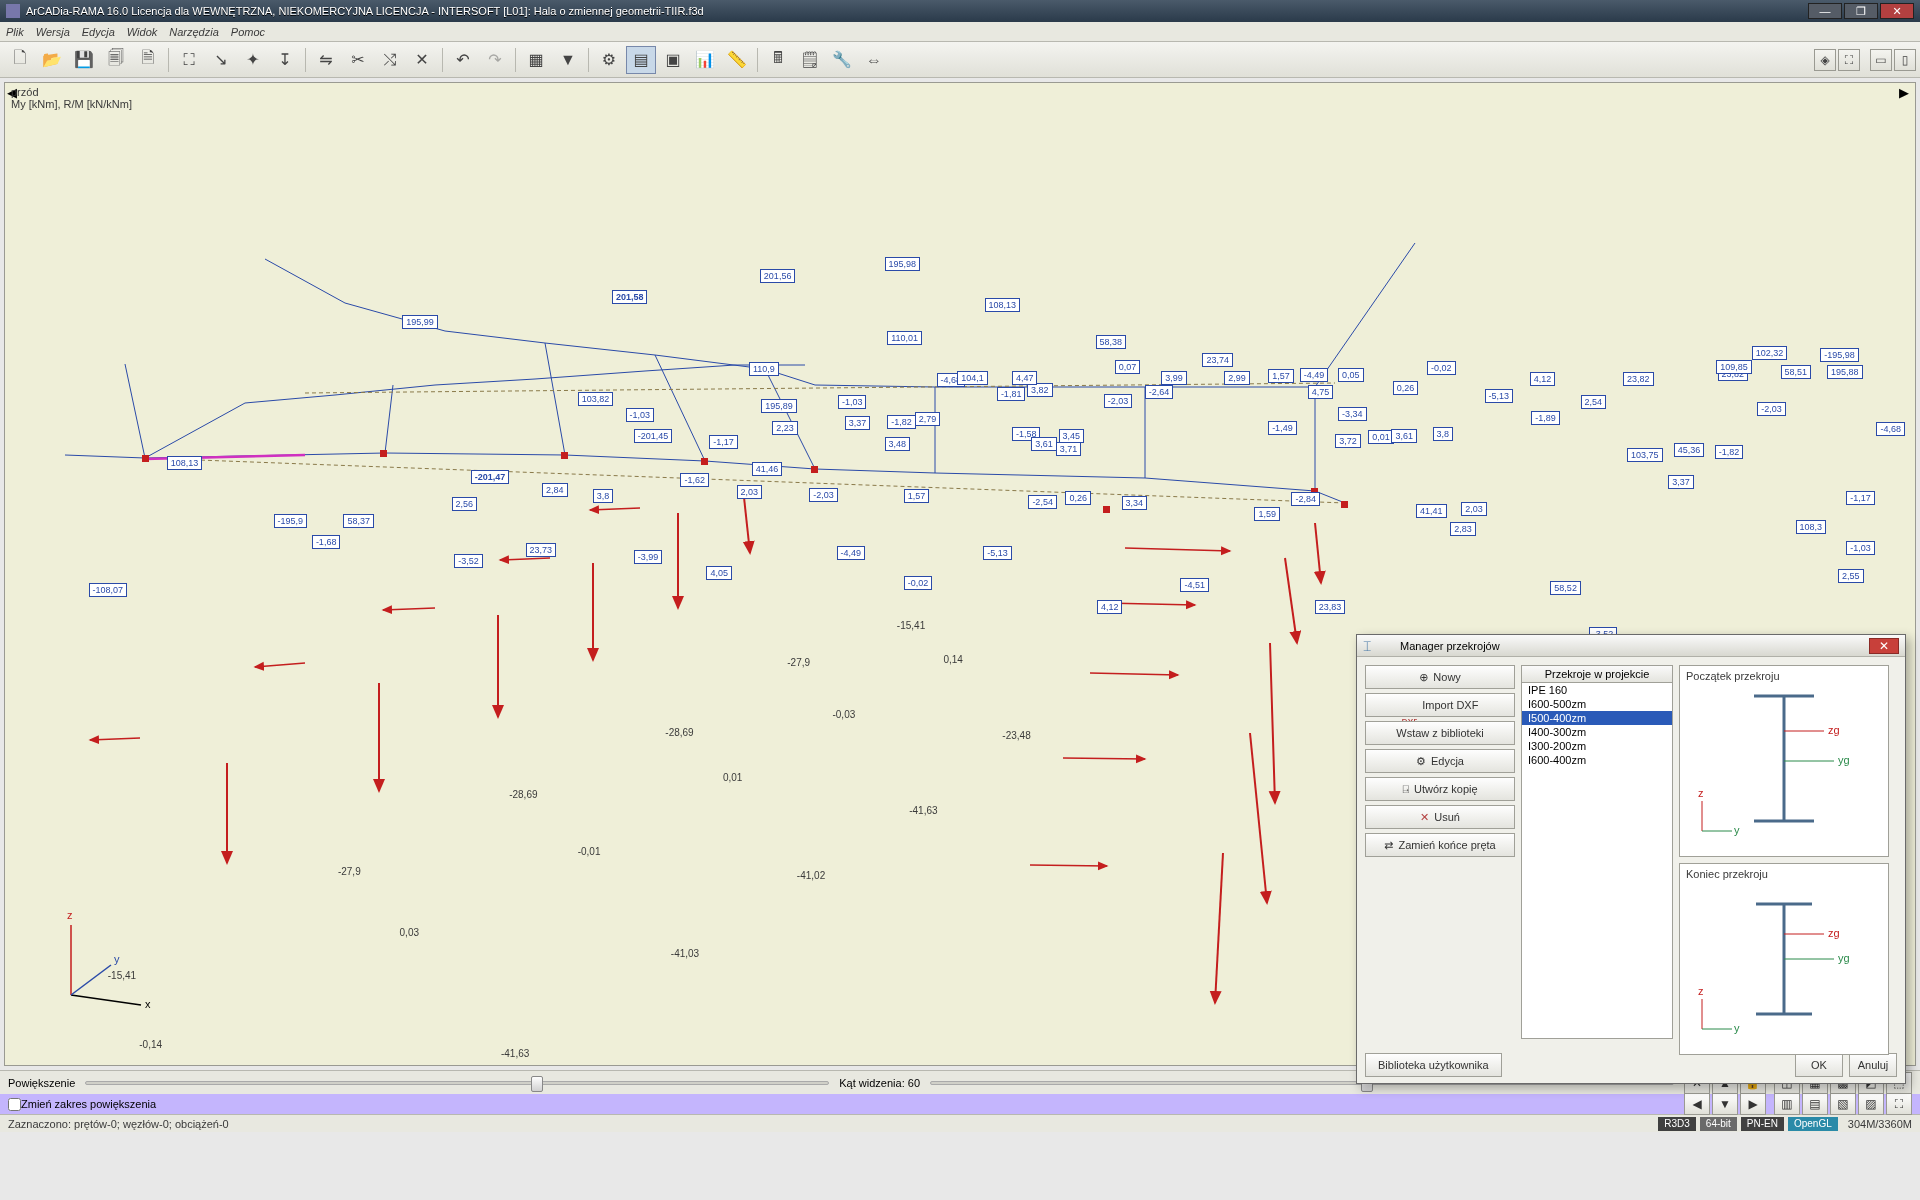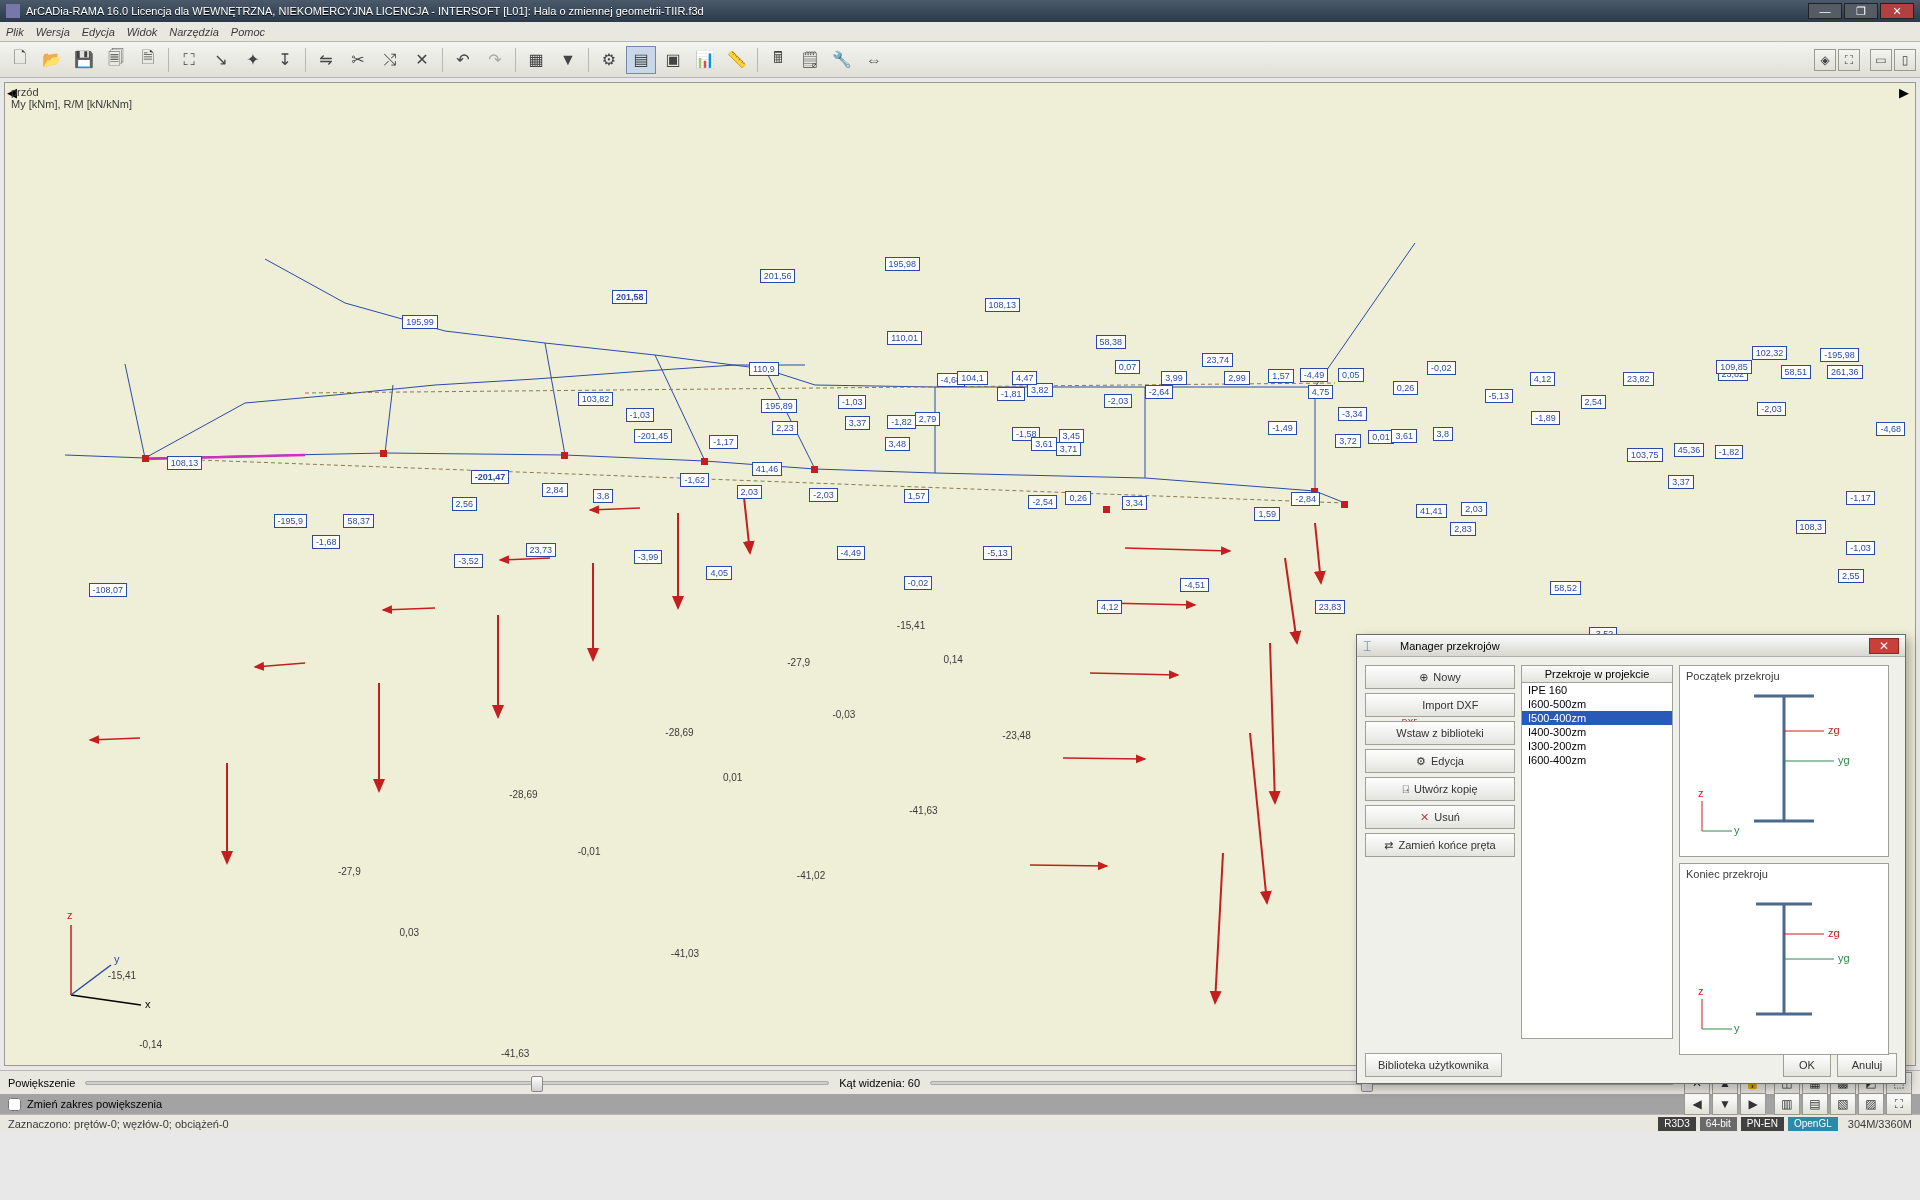--- a/index.html
+++ b/index.html
@@ -29,21 +29,21 @@
 
   .valuelabel { position: absolute; background: #fff; border: 1px solid #2a4aa8; color: #2a4aa8; padding: 0 3px; font-size: 9px; line-height: 12px; white-space: nowrap; }
   .darklabel { position: absolute; color: #3a3a3a; font-size: 10px; white-space: nowrap; }
 
   .diagram-svg { position: absolute; inset: 0; pointer-events: none; }
 
   .bottombar { height: 24px; background: #e8e8e0; display: flex; align-items: center; padding: 0 8px; gap: 10px; border-top: 1px solid #b8b8b0; }
   .slider { flex: 1; height: 4px; background: #d0d0c8; border: 1px solid #aaa; border-radius: 2px; position: relative; }
   .slider .thumb { position: absolute; top: -6px; width: 12px; height: 16px; background: linear-gradient(#fefefe,#d0d0d0); border: 1px solid #888; border-radius: 2px; }
 
-  .checkbar { height: 20px; background: #a3a3a3; padding: 0 8px; display: flex; align-items: center; gap: 6px; }
+  .checkbar { height: 20px; background: #c4b5fd; padding: 0 8px; display: flex; align-items: center; gap: 0; }
   .statusbar { height: 18px; background: #e8e8e0; border-top: 1px solid #b8b8b0; display: flex; align-items: center; padding: 0 8px; gap: 4px; color: #3a3a3a; }
   .statusbar .tag { padding: 0 6px; height: 14px; font-size: 10px; color: #fff; display: flex; align-items: center; }
   .tag.blue { background: #404040; } .tag.gray { background: #6a6a6a; }
   .tag.cyan { background: #2a8aa8; }
 
   
   .dialog { position: absolute; left: 1356px; top: 634px; width: 550px; background: #f0f0ea; border: 1px solid #6a6a6a; box-shadow: 4px 4px 10px rgba(0,0,0,0.3); }
   .dlg-title { height: 22px; background: linear-gradient(#fafafa,#d8d8d0); border-bottom: 1px solid #b0b0a8; display: flex; align-items: center; padding: 0 6px; gap: 6px; }
   .dlg-title .ic { width: 14px; height: 14px; color: #4a7aa8; font-size: 14px; line-height: 14px; }
   .dlg-title .t { flex: 1; margin-left: 17px; }
@@ -235,21 +235,21 @@
       <div class="valuelabel" style="left: 1387.81px; top: 298.35px;">0,26</div>
       <div class="valuelabel" style="left: 1524.81px; top: 288.9px;">4,12</div>
       <div class="valuelabel" style="left: 1479.6px; top: 306.45px;">-5,13</div>
       <div class="valuelabel" style="left: 1617.97px; top: 288.9px;">23,82</div>
       <div class="valuelabel" style="left: 1575.5px; top: 311.85px;">2,54</div>
       <div class="valuelabel" style="left: 1526.18px; top: 328.05px;">-1,89</div>
       <div class="valuelabel" style="left: 1712.5px; top: 283.5px;">23,82</div>
       <div class="valuelabel" style="left: 1711.13px; top: 276.75px;">109,85</div>
       <div class="valuelabel" style="left: 1746.75px; top: 263.25px;">102,32</div>
       <div class="valuelabel" style="left: 1775.52px; top: 282.15px;">58,51</div>
-      <div class="valuelabel" style="left: 1822.1px; top: 282.15px;">261,36</div>
+      <div class="valuelabel" style="left: 1822.1px; top: 282.15px;">195,88</div>
       <div class="valuelabel" style="left: 1909.78px; top: 187.65px;">195,87</div>
       <div class="valuelabel" style="left: 1871.42px; top: 338.85px;">-4,68</div>
       <div class="valuelabel" style="left: 1752.23px; top: 318.6px;">-2,03</div>
       <div class="valuelabel" style="left: 1622.08px; top: 364.5px;">103,75</div>
       <div class="valuelabel" style="left: 1668.66px; top: 360.45px;">45,36</div>
       <div class="valuelabel" style="left: 1709.76px; top: 361.8px;">-1,82</div>
       <div class="valuelabel" style="left: 1663.18px; top: 391.5px;">3,37</div>
       <div class="valuelabel" style="left: 1583.72px; top: 544.05px;">-3,52</div>
       <div class="valuelabel" style="left: 1545.36px; top: 498.15px;">58,52</div>
       <div class="valuelabel" style="left: 1411.1px; top: 421.2px;">41,41</div>
@@ -481,15 +481,15 @@
             <text x="50" y="163" fill="#2a8a4a" font-size="10">y</text>
         </svg>
       </div>
     </div>
   </div>
   <div class="dlg-foot">
     <div class="dlg-btn">Biblioteka użytkownika</div>
     <div style="flex:1"></div>
     <div class="dlg-btn" style="width:48px">OK</div>
     <div style="width:6px"></div>
-    <div class="dlg-btn" style="width:60px">Anuluj</div>
+    <div class="dlg-btn" style="width:48px">Anuluj</div>
   </div>
 </div>
 
 </body></html>

